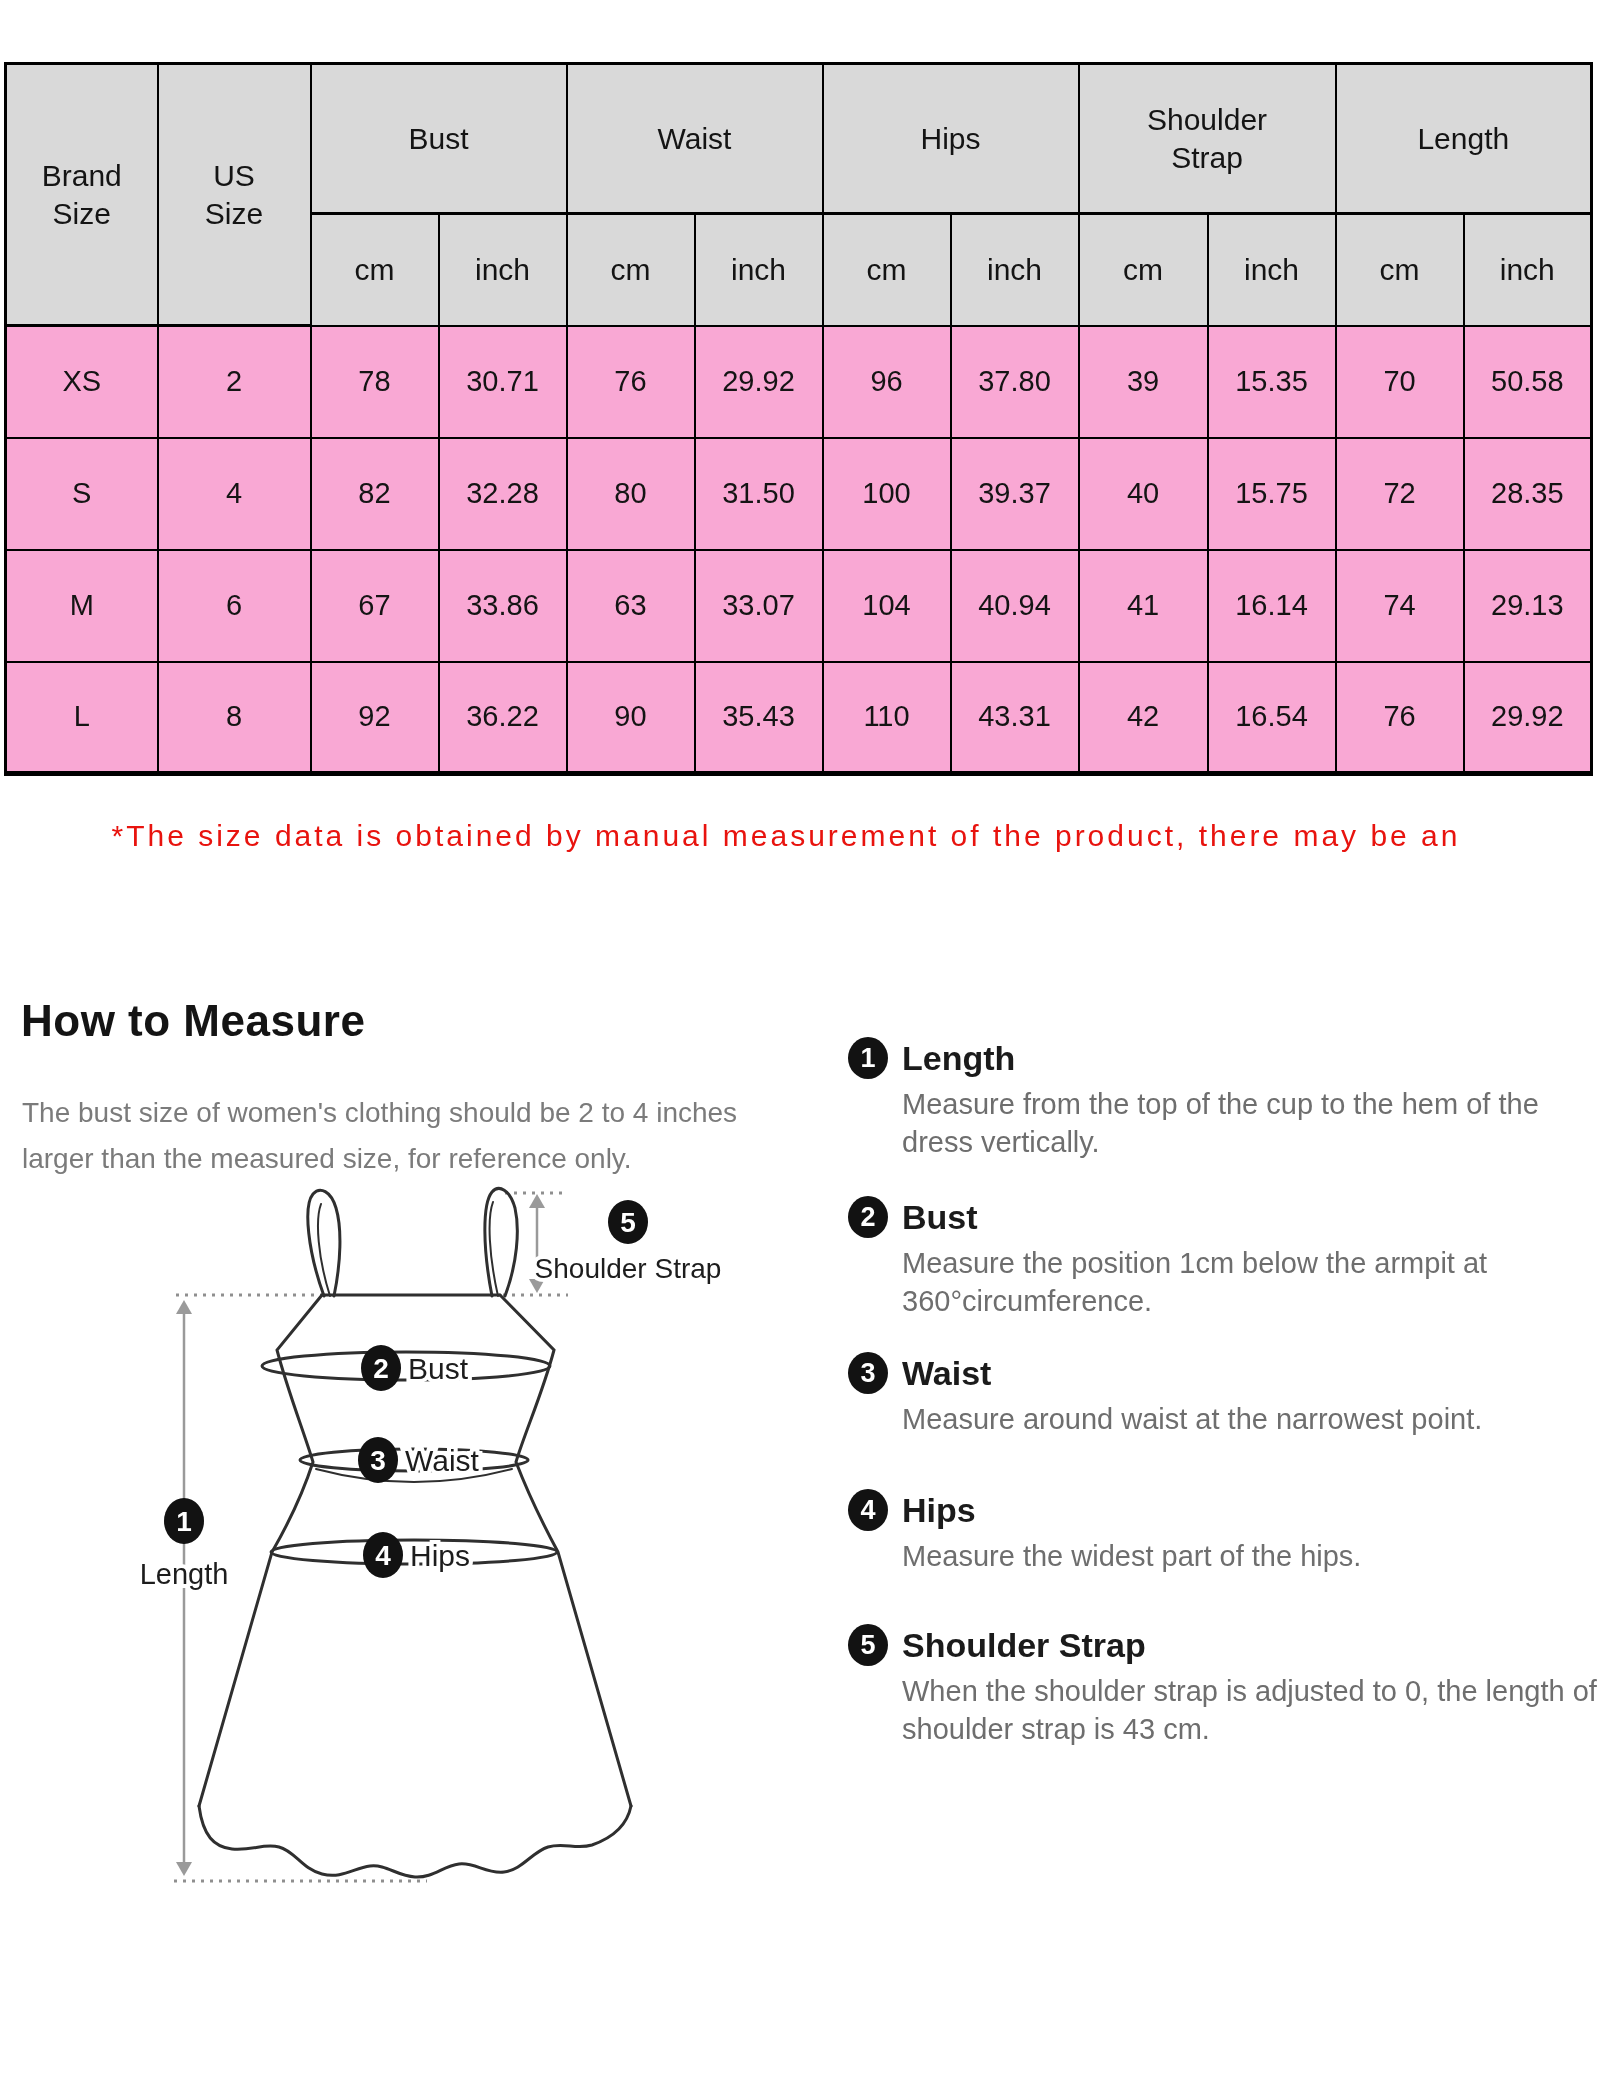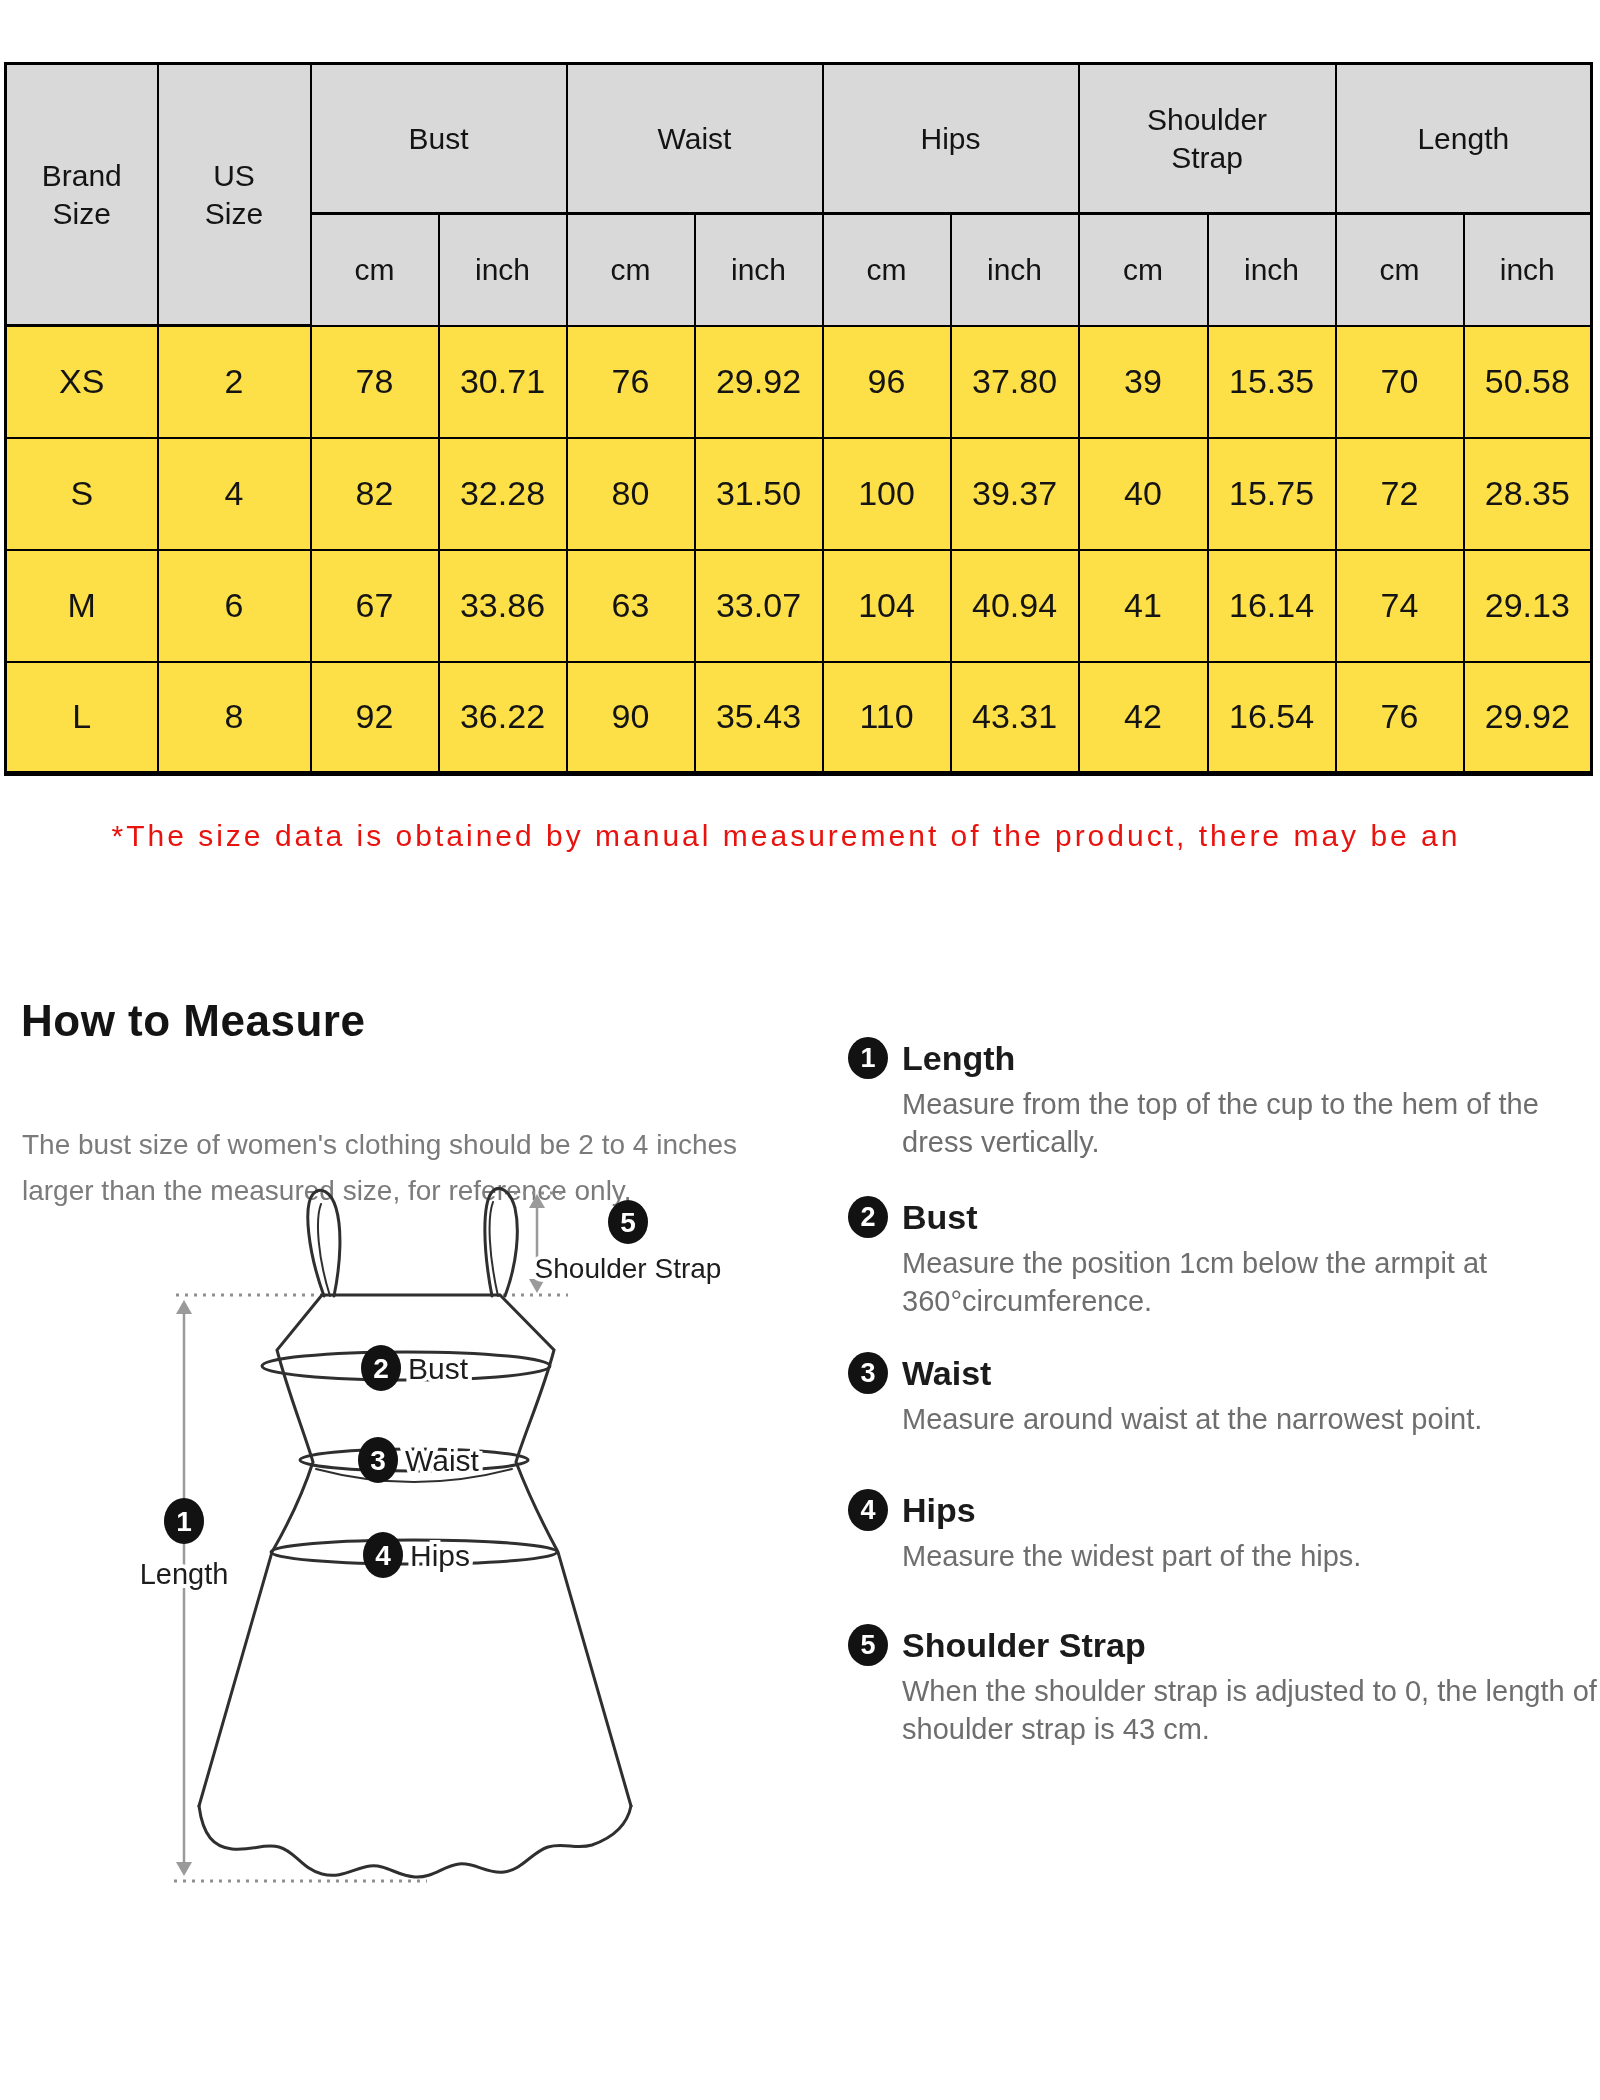--- a/index.html
+++ b/index.html
@@ -10,33 +10,33 @@
   
   .size-table-wrap { position:absolute; left:4px; top:62px; width:1586px; }
   table.size-table { width:100%; border-collapse:collapse; table-layout:fixed;
                      border:3px solid #000; }
   table.size-table th, table.size-table td {
       border:2px solid #000; text-align:center; vertical-align:middle;
       font-size:30px; font-weight:400; color:#141414; }
   table.size-table th { background:#d9d9d9; line-height:1.25; }
   tr.group-row th { height:150px; border-bottom:3px solid #000; }
   tr.unit-row th { height:112px; }
-  tr.data-row td { height:112px; background:#fde047; font-size:34px; }
+  tr.data-row td { height:112px; background:#f9a8d4; font-size:29px; }
   tr.data-row:last-child td { border-bottom:5px solid #000; }
   th .twoline { display:inline-block; max-width:96px; }
 
   
   .note { position:absolute; left:6px; top:818px; width:1560px;
           color:#e8130e; font-size:30px; line-height:36px; letter-spacing:3px;text-align:center; }
 
   
   .how-title { position:absolute; left:21px; top:996px; font-size:44px;
                font-weight:bold; color:#141414; letter-spacing:0.5px; }
   .how-intro { position:absolute; left:22px; top:1090px; width:790px;
-               font-size:28px; line-height:46px; color:#7b7b7b;margin-top:32px; }
+               font-size:28px; line-height:46px; color:#7b7b7b; }
 
   
   .mi { position:absolute; left:848px; width:764px; }
   .mi-1 { top:1036px; } .mi-2 { top:1195px; } .mi-3 { top:1351px; }
   .mi-4 { top:1488px; } .mi-5 { top:1623px; }
   .mi-head { display:flex; align-items:center; height:44px; }
   .badge { width:40px; height:42px; border-radius:50%; background:#121212;
            color:#fff; font-size:27px; font-weight:bold; display:flex;
            align-items:center; justify-content:center; flex:0 0 40px; }
   .mi-title { margin-left:14px; font-size:34px; font-weight:600; color:#1b1b1b; }

